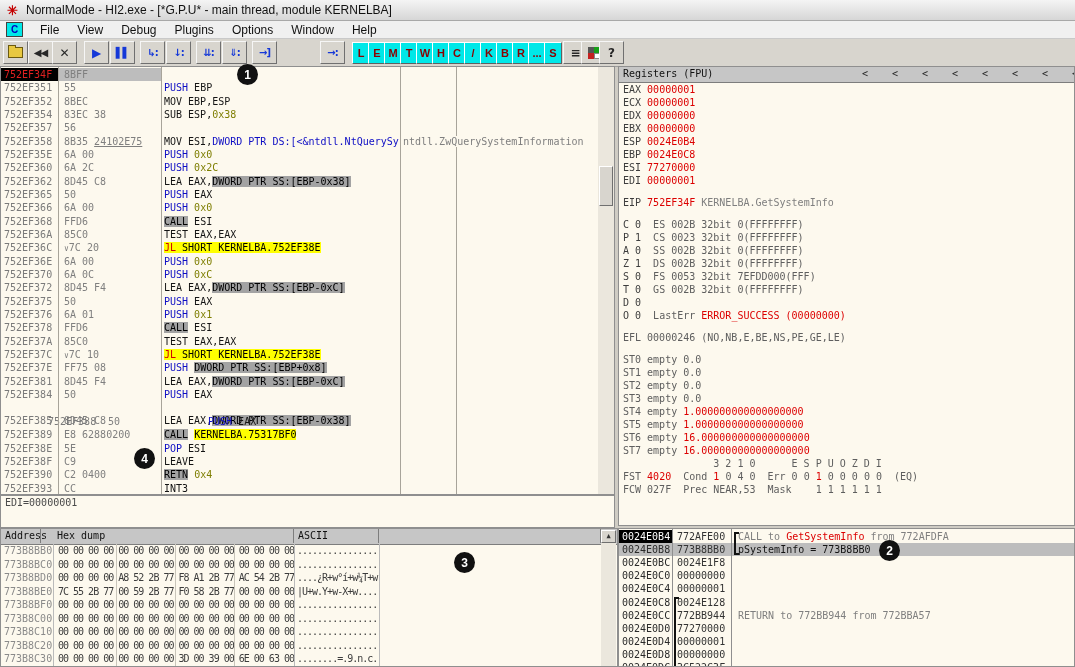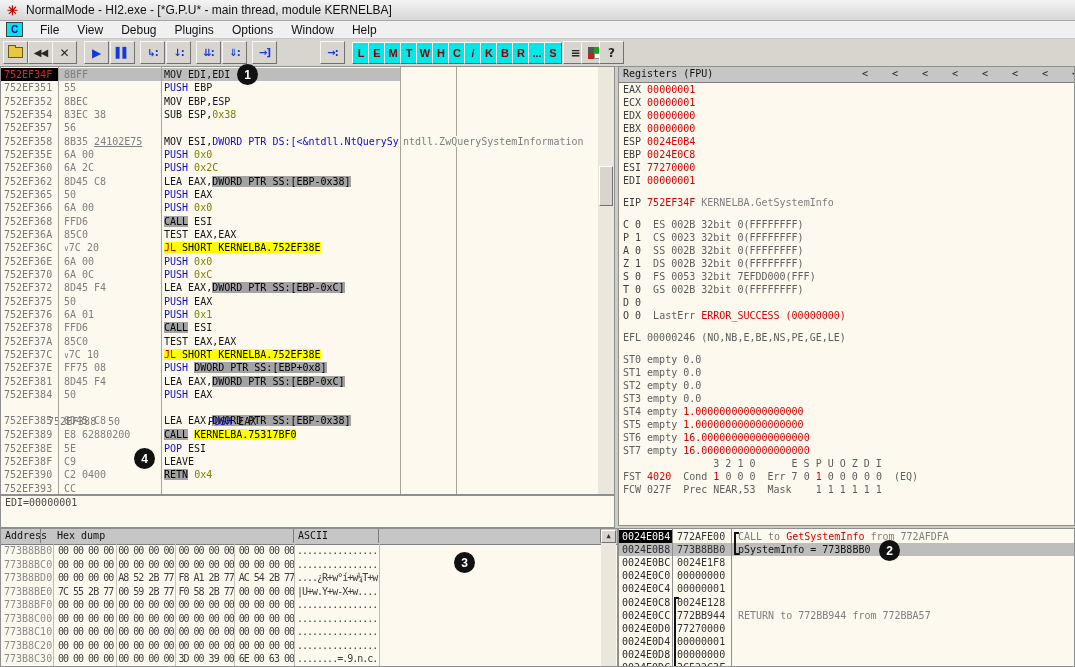--- a/index.html
+++ b/index.html
@@ -169,21 +169,20 @@
     <div class="lbtn" style="left: 512px;">R</div>
     <div class="lbtn" style="left: 528px;">...</div>
     <div class="lbtn" style="left: 544px;">S</div>
   </div>
 
 <div id="disasm" class="panel mono">
   <div id="disasm-rows">
       <div class="drow sel" style="top: 1px;">
         <span class="da">752EF34F</span>
         <span class="db"><span class="seg sg-g">8BFF</span></span>
-        <span class="di"><span class="seg sg-k">MOV EDI,EDI</span></span>
         <span class="dc"></span>
       </div>
       <div class="drow" style="top: 14.34px;">
         <span class="da">752EF351</span>
         <span class="db"><span class="seg sg-g">55</span></span>
         <span class="di"><span class="seg sg-b">PUSH</span><span class="seg sg-k"> EBP</span></span>
         <span class="dc"></span>
       </div>
       <div class="drow" style="top: 27.68px;">
         <span class="da">752EF352</span>
@@ -354,20 +353,21 @@
       </div>
       <div class="drow" style="top: 401.2px;">
         <span class="da">752EF390</span>
         <span class="db"><span class="seg sg-g">C2 0400</span></span>
         <span class="di"><span class="seg sg-hc">RETN</span><span class="seg sg-k"> </span><span class="seg sg-n">0x4</span></span>
         <span class="dc"></span>
       </div>
       <div class="drow" style="top: 414.54px;">
         <span class="da">752EF393</span>
         <span class="db"><span class="seg sg-g">CC</span></span>
+        <span class="di"><span class="seg sg-k">INT3</span></span>
         <span class="dc"></span>
       </div>
     </div>
   <div class="vline" style="left:57px;"></div>
   <div class="vline" style="left:160px;"></div>
   <div class="vline" style="left:399px;"></div>
   <div class="vline" style="left:455px;z-index:1;"></div>
   <div class="sbtrack" style="left:597px;top:0;width:16px;bottom:0;">
     <div class="sbthumb" style="left:1px;top:99px;width:14px;height:40px;"></div>
   </div>
@@ -472,21 +472,21 @@
       <div class="rline" style="top: 264px;"><span class="seg sg-f">EFL 00000246 (NO,NB,E,BE,NS,PE,GE,LE)</span></div>
       <div class="rline" style="top: 286px;"><span class="seg sg-f">ST0 empty 0.0</span></div>
       <div class="rline" style="top: 299px;"><span class="seg sg-f">ST1 empty 0.0</span></div>
       <div class="rline" style="top: 312px;"><span class="seg sg-f">ST2 empty 0.0</span></div>
       <div class="rline" style="top: 325px;"><span class="seg sg-f">ST3 empty 0.0</span></div>
       <div class="rline" style="top: 338px;"><span class="seg sg-f">ST4 empty </span><span class="seg sg-r">1.000000000000000000</span></div>
       <div class="rline" style="top: 351px;"><span class="seg sg-f">ST5 empty </span><span class="seg sg-r">1.000000000000000000</span></div>
       <div class="rline" style="top: 364px;"><span class="seg sg-f">ST6 empty </span><span class="seg sg-r">16.000000000000000000</span></div>
       <div class="rline" style="top: 377px;"><span class="seg sg-f">ST7 empty </span><span class="seg sg-r">16.000000000000000000</span></div>
       <div class="rline" style="top: 390px;"><span class="seg sg-f">               3 2 1 0      E S P U O Z D I</span></div>
-      <div class="rline" style="top: 403px;"><span class="seg sg-f">FST </span><span class="seg sg-r">4020</span><span class="seg sg-f">  Cond </span><span class="seg sg-r">1</span><span class="seg sg-f"> 0 0 0  Err 7 0 </span><span class="seg sg-r">1</span><span class="seg sg-f"> 0 0 0 0 0  (EQ)</span></div>
+      <div class="rline" style="top: 403px;"><span class="seg sg-f">FST </span><span class="seg sg-r">4020</span><span class="seg sg-f">  Cond </span><span class="seg sg-r">1</span><span class="seg sg-f"> 0 4 0  Err 0 0 </span><span class="seg sg-r">1</span><span class="seg sg-f"> 0 0 0 0 0  (EQ)</span></div>
       <div class="rline" style="top: 416px;"><span class="seg sg-f">FCW 027F  Prec NEAR,53  Mask    1 1 1 1 1 1</span></div>
     </div>
 </div>
 
 <div id="stack" class="panel mono">
   <div id="stack-rows">
       <div class="strow" style="top: 1px;">
         <span class="sta blackcell">0024E0B4</span>
         <span class="stv">772AFE00</span>
         <span class="stc"><span class="seg sg-g">CALL to </span><span class="seg sg-r">GetSystemInfo</span><span class="seg sg-g"> from 772AFDFA</span></span>

